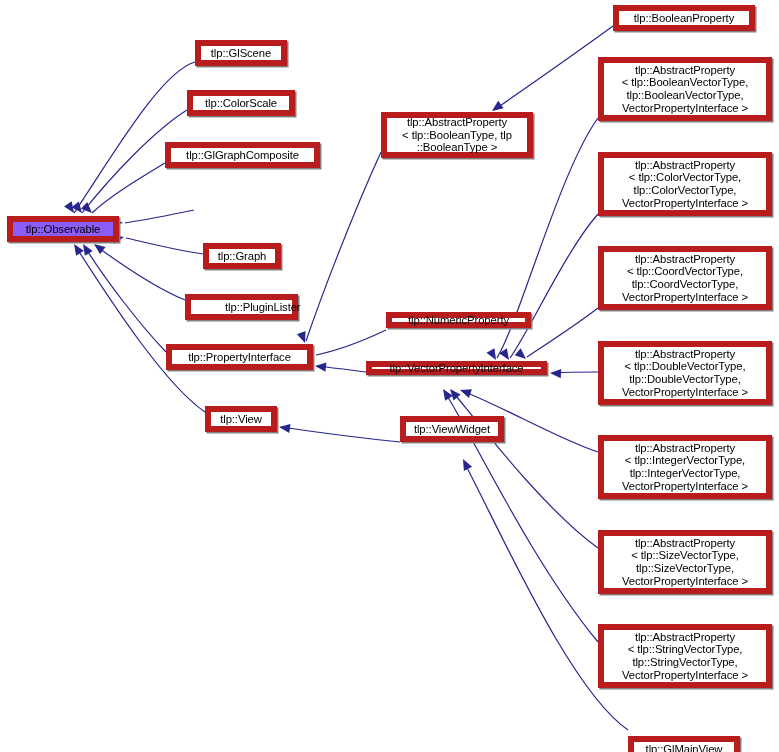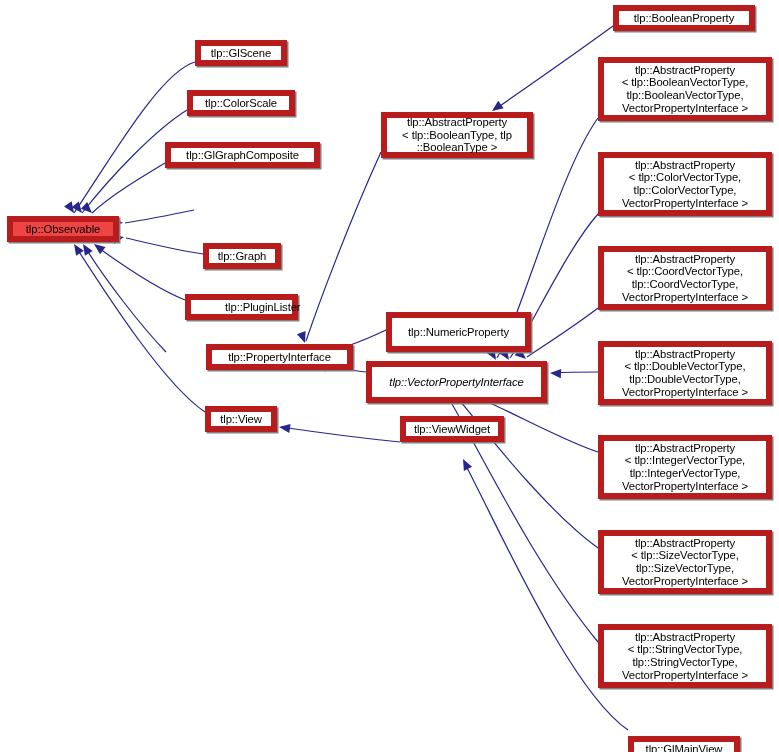--- a/index.html
+++ b/index.html
@@ -36,21 +36,21 @@
     display: flex;
     align-items: center;
     justify-content: center;
     white-space: pre-line;
     letter-spacing: -0.1px;
     box-shadow: 1.5px 1.5px 0 0 #808080;
     z-index: 2;
     cursor: default;
   }
   .node.root {
-    background: #ef4444;
+    background: #8b5cf6;
   }
   .node-label {
     display: block;
     width: 100%;
     padding: 0 2px;
     box-sizing: border-box;
   }
 </style>
 </head>
 <body>
@@ -99,27 +99,27 @@
       <polygon points="443.00,389.00 452.85,395.72 445.13,400.73" fill="#26268c"></polygon>
       <path d="M 628,730 C 570,690 500,530 464,462" fill="none" stroke="#26268c" stroke-width="1.2"></path>
       <polygon points="463.00,459.00 472.09,466.71 463.90,470.89" fill="#26268c"></polygon>
     </svg>
 <div class="node root" style="left: 7px; top: 216px; width: 112px; height: 26px;"><span class="node-label">tlp::Observable</span></div>
     <div class="node" style="left: 195px; top: 40px; width: 92px; height: 26px;"><span class="node-label">tlp::GlScene</span></div>
     <div class="node" style="left: 187px; top: 90px; width: 108px; height: 26px;"><span class="node-label">tlp::ColorScale</span></div>
     <div class="node" style="left: 165px; top: 142px; width: 155px; height: 26px;"><span class="node-label">tlp::GlGraphComposite</span></div>
     <div class="node" style="left: 203px; top: 243px; width: 78px; height: 26px;"><span class="node-label">tlp::Graph</span></div>
     <div class="node" style="left: 185px; top: 294px; width: 113px; height: 26px; padding-left: 32px;"><span class="node-label">tlp::PluginLister</span></div>
-    <div class="node" style="left: 166px; top: 344px; width: 147px; height: 26px; margin-left: 40px;"><span class="node-label">tlp::PropertyInterface</span></div>
+    <div class="node" style="left: 166px; top: 344px; width: 147px; height: 26px;"><span class="node-label">tlp::PropertyInterface</span></div>
     <div class="node" style="left: 205px; top: 406px; width: 72px; height: 26px;"><span class="node-label">tlp::View</span></div>
     <div class="node" style="left: 381px; top: 112px; width: 152px; height: 46px;"><span class="node-label">tlp::AbstractProperty
 &lt; tlp::BooleanType, tlp
 ::BooleanType &gt;</span></div>
-    <div class="node" style="left: 386px; top: 312px; width: 145px; height: 40px; justify-content: flex-end;"><span class="node-label">tlp::NumericProperty</span></div>
-    <div class="node" style="left: 366px; top: 361px; width: 181px; height: 42px; font-style: italic;"><span class="node-label">tlp::VectorPropertyInterface</span></div>
+    <div class="node" style="left: 386px; top: 312px; width: 145px; height: 16px; justify-content: flex-end;"><span class="node-label">tlp::NumericProperty</span></div>
+    <div class="node" style="left: 366px; top: 361px; width: 181px; height: 14px;"><span class="node-label">tlp::VectorPropertyInterface</span></div>
     <div class="node" style="left: 400px; top: 416px; width: 104px; height: 26px;"><span class="node-label">tlp::ViewWidget</span></div>
     <div class="node" style="left: 613px; top: 5px; width: 142px; height: 26px;"><span class="node-label">tlp::BooleanProperty</span></div>
     <div class="node" style="left: 598px; top: 57px; width: 174px; height: 64px;"><span class="node-label">tlp::AbstractProperty
 &lt; tlp::BooleanVectorType,
 tlp::BooleanVectorType,
 VectorPropertyInterface &gt;</span></div>
     <div class="node" style="left: 598px; top: 152px; width: 174px; height: 64px;"><span class="node-label">tlp::AbstractProperty
 &lt; tlp::ColorVectorType,
 tlp::ColorVectorType,
 VectorPropertyInterface &gt;</span></div>

